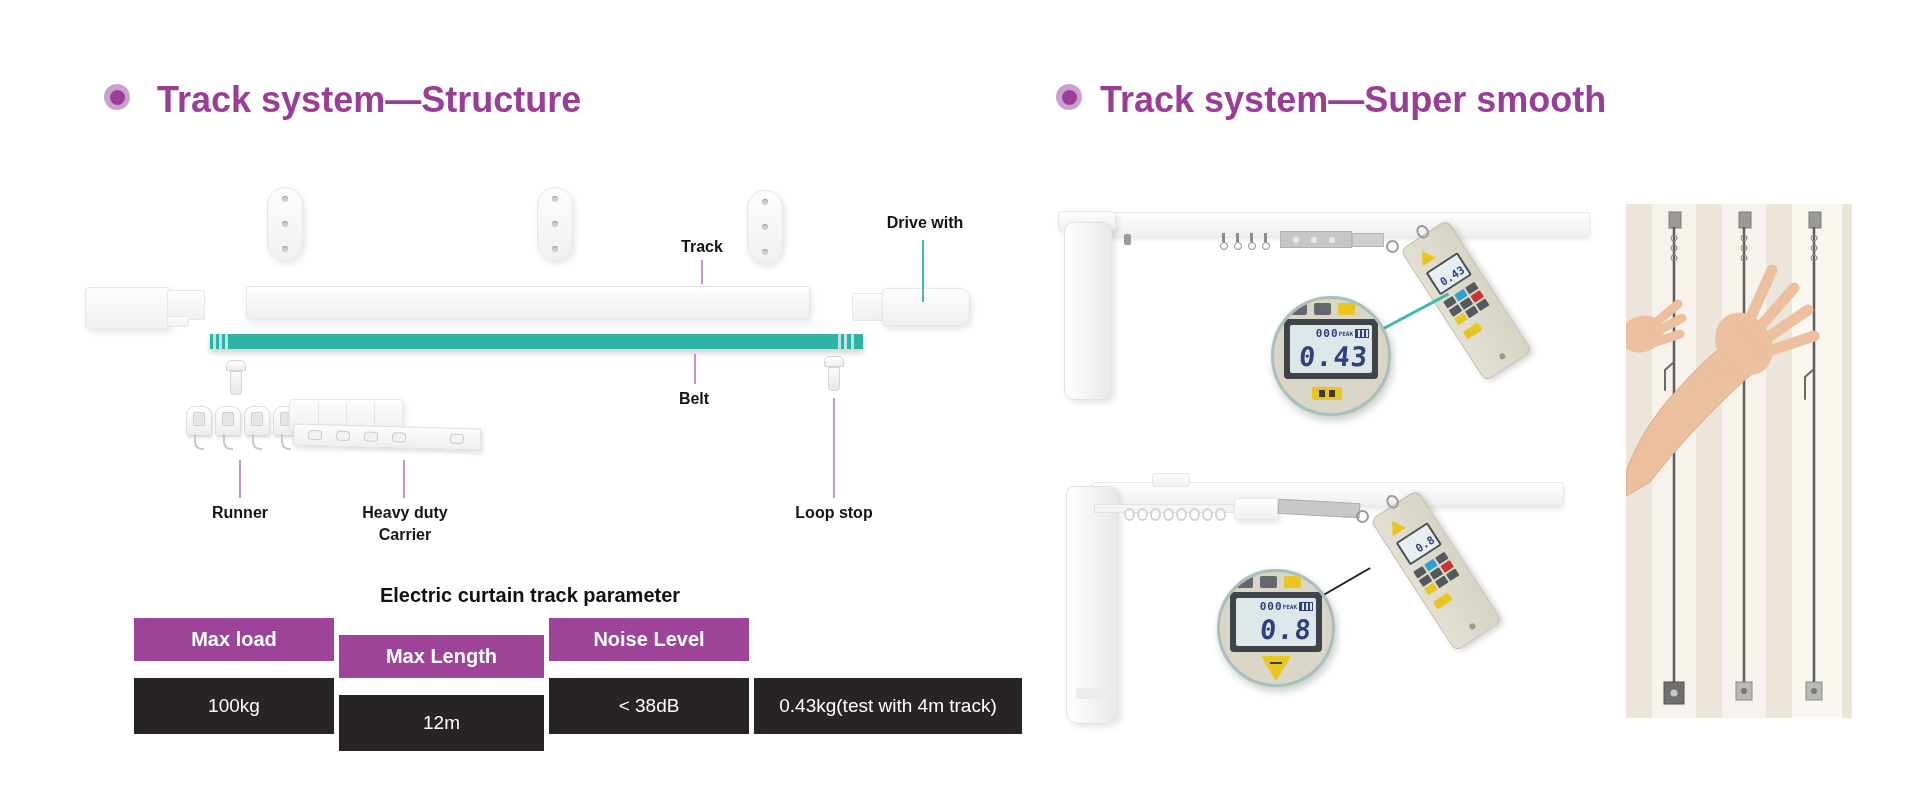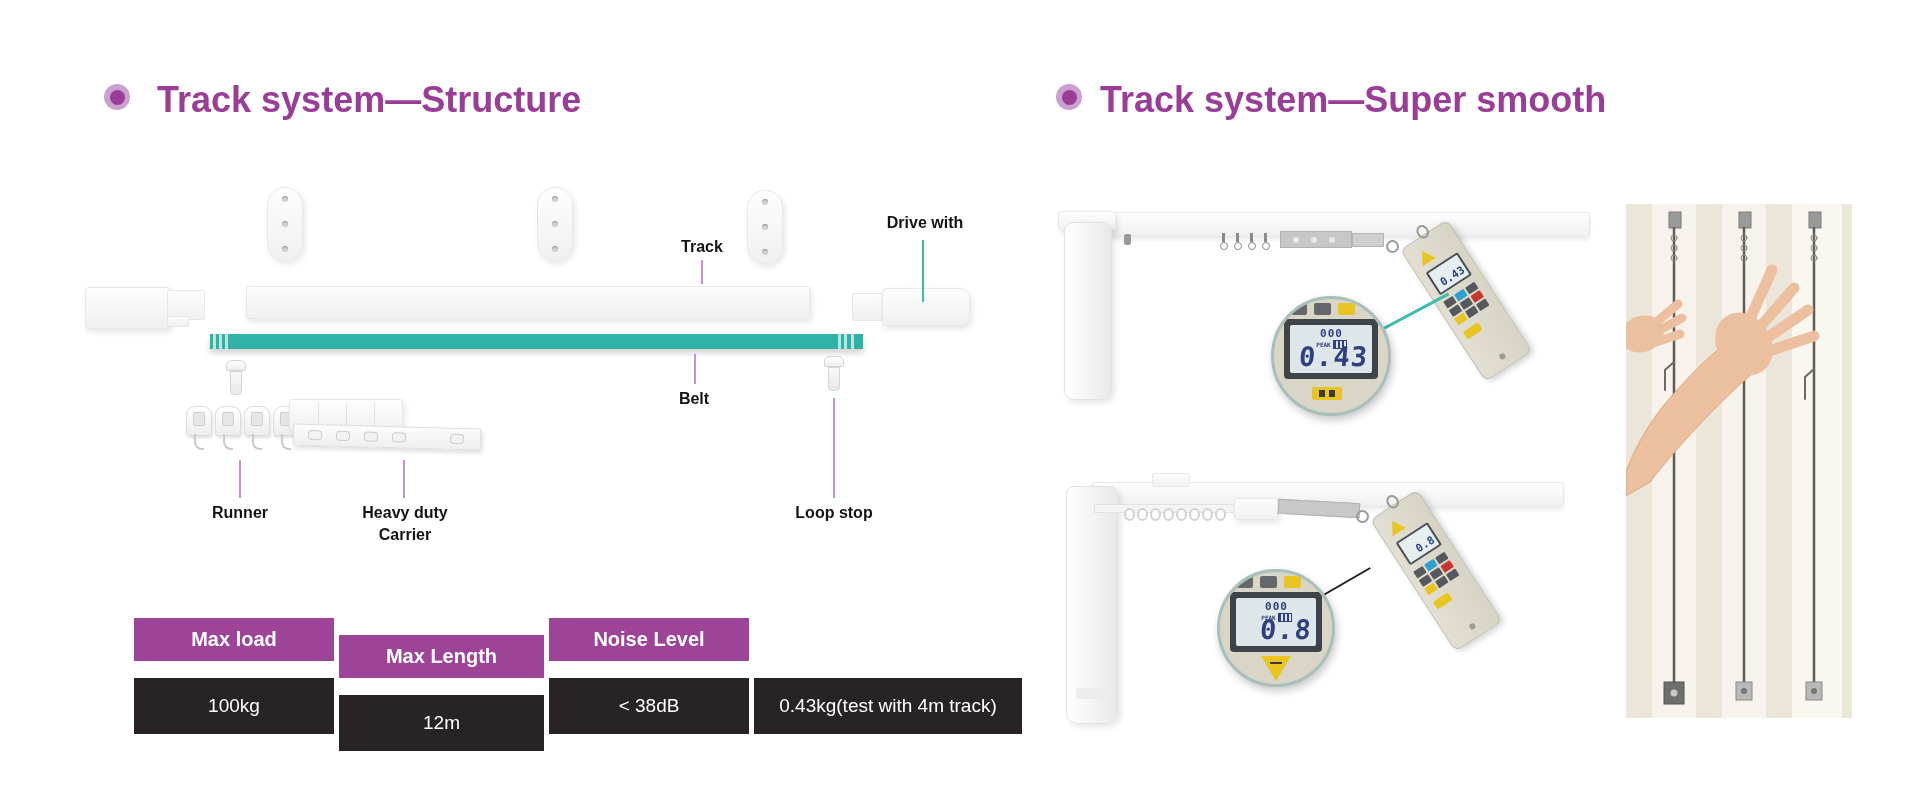--- a/index.html
+++ b/index.html
@@ -93,21 +93,21 @@
   
   .inset{position:absolute;border-radius:50%;border:3px solid #a9bfbc;background:#d9d5c7;overflow:hidden;
          box-shadow:2px 4px 8px rgba(0,0,0,.22);}
   .i-keys{position:absolute;top:4px;left:16px;display:flex;gap:7px;}
   .i-keys .ik{width:17px;height:12px;background:#64686c;border-radius:2px;}
   .i-keys .ik.y{background:#e9c522;}
   .i-bezel{position:absolute;top:20px;left:10px;right:10px;height:60px;background:#3f444b;border-radius:4px;
            padding:6px;box-sizing:border-box;}
   .i-screen{width:100%;height:100%;background:#dde7e9;border-radius:2px;position:relative;
             font-family:"DejaVu Sans Mono",monospace;color:#303f80;}
-  .i-top{position:absolute;top:2px;left:4px;right:3px;display:flex;justify-content:flex-end;align-items:center;flex-direction:column;}
+  .i-top{position:absolute;top:2px;left:4px;right:3px;display:flex;justify-content:flex-end;align-items:center;}
   .i-aux{font-size:11px;font-weight:bold;letter-spacing:1px;}
   .i-right{display:flex;align-items:center;gap:2px;}
   .i-peak{font-size:6px;font-weight:bold;}
   .i-batt{display:inline-block;width:12px;height:7px;border:1px solid #303f80;
           background:repeating-linear-gradient(90deg,#303f80 0 2px,transparent 2px 4px);}
   .i-read{position:absolute;right:4px;bottom:1px;font-size:27px;font-weight:bold;letter-spacing:1px;
           transform:skewX(-5deg);}
   .i-sticker{position:absolute;left:38px;top:88px;width:30px;height:13px;background:#e9c522;border-radius:2px;
              display:flex;gap:4px;align-items:center;justify-content:center;}
   .i-sticker i{display:block;width:6px;height:7px;background:#3a3a3a;}
@@ -206,20 +206,21 @@
   <div class="pline" style="left:833px;top:398px;height:100px;"></div>
 
   <div class="dlabel" style="left:702px;top:236px;">Track</div>
   <div class="dlabel" style="left:925px;top:212px;">Drive with</div>
   <div class="dlabel" style="left:694px;top:388px;">Belt</div>
   <div class="dlabel" style="left:240px;top:502px;">Runner</div>
   <div class="dlabel" style="left:405px;top:502px;">Heavy duty</div>
   <div class="dlabel" style="left:405px;top:524px;">Carrier</div>
   <div class="dlabel" style="left:834px;top:502px;">Loop stop</div>
 
+  <div class="abs tbl-title" style="left:530px;top:584px;">Electric curtain track parameter</div>
   <div class="abs ptable" style="left:86px;top:618px;padding-left:48px;">
     <div class="trow">
       <div class="cell th w1">Max load</div>
       <div class="cell th w2">Max Length</div>
       <div class="cell th w3">Noise Level</div>
     </div>
     <div class="trow">
       <div class="cell td w1">100kg</div>
       <div class="cell td w2">12m</div>
       <div class="cell td w3">&lt; 38dB</div>

